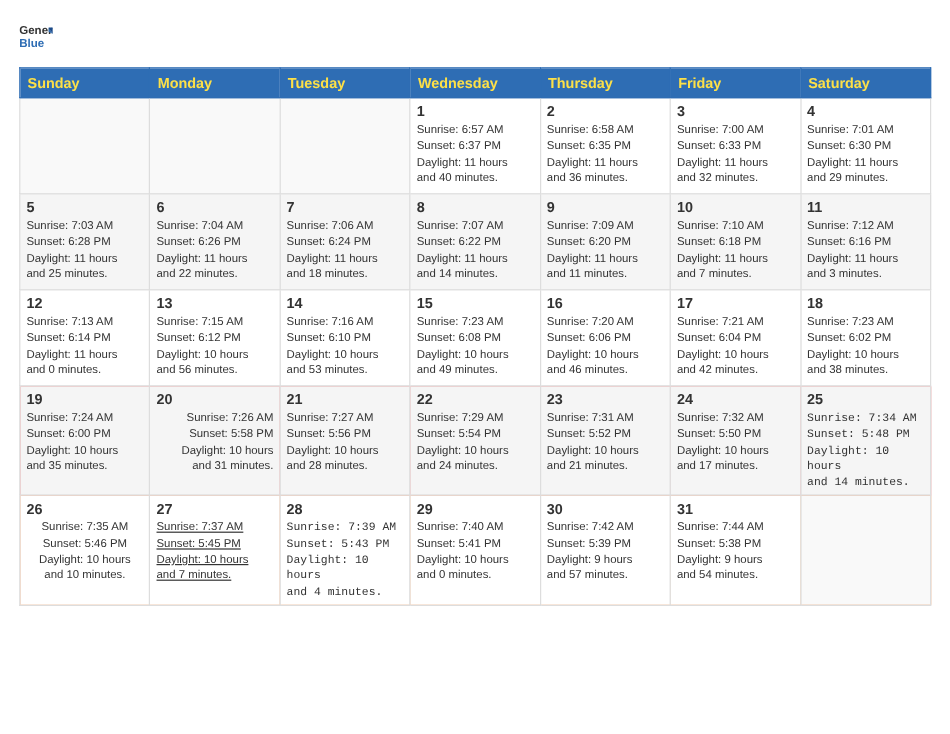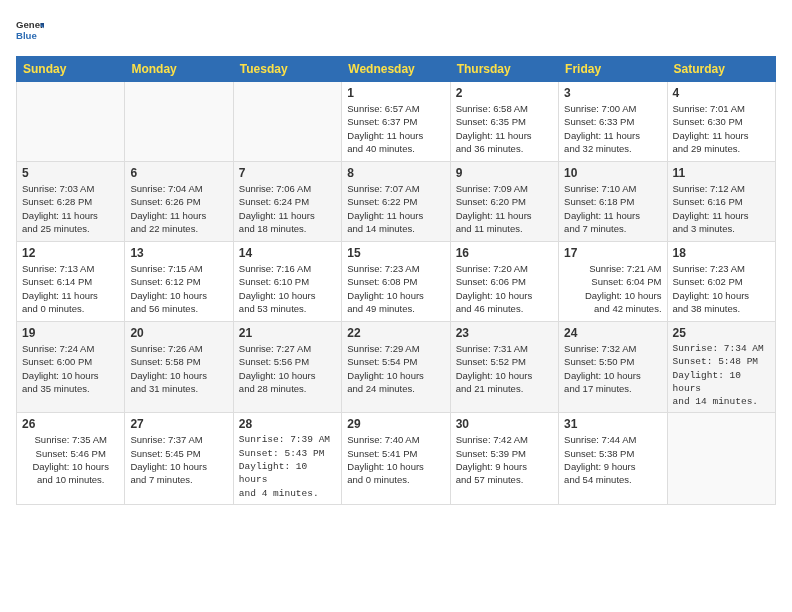--- a/index.html
+++ b/index.html
@@ -230,21 +230,21 @@
         </td>
         <td>
           <span class="day-num">16</span>
           <div class="day-info" style="white-space: pre-line;">Sunrise: 7:20 AM
 Sunset: 6:06 PM
 Daylight: 10 hours
 and 46 minutes.</div>
         </td>
         <td>
           <span class="day-num">17</span>
-          <div class="day-info" style="white-space: pre-line; text-align: right;">Sunrise: 7:21 AM
+          <div class="day-info" style="white-space: pre-line;">Sunrise: 7:21 AM
 Sunset: 6:04 PM
 Daylight: 10 hours
 and 42 minutes.</div>
         </td>
         <td>
           <span class="day-num">18</span>
           <div class="day-info" style="white-space: pre-line;">Sunrise: 7:23 AM
 Sunset: 6:02 PM
 Daylight: 10 hours
 and 38 minutes.</div>
@@ -253,21 +253,21 @@
       <tr style="background: #ef4444;">
         <td>
           <span class="day-num">19</span>
           <div class="day-info" style="white-space: pre-line;">Sunrise: 7:24 AM
 Sunset: 6:00 PM
 Daylight: 10 hours
 and 35 minutes.</div>
         </td>
         <td>
           <span class="day-num">20</span>
-          <div class="day-info" style="white-space: pre-line;">Sunrise: 7:26 AM
+          <div class="day-info" style="white-space: pre-line; text-align: right;">Sunrise: 7:26 AM
 Sunset: 5:58 PM
 Daylight: 10 hours
 and 31 minutes.</div>
         </td>
         <td>
           <span class="day-num">21</span>
           <div class="day-info" style="white-space: pre-line;">Sunrise: 7:27 AM
 Sunset: 5:56 PM
 Daylight: 10 hours
 and 28 minutes.</div>
@@ -304,21 +304,21 @@
       <tr style="background: #f97316;">
         <td>
           <span class="day-num">26</span>
           <div class="day-info" style="white-space: pre-line; text-align: center;">Sunrise: 7:35 AM
 Sunset: 5:46 PM
 Daylight: 10 hours
 and 10 minutes.</div>
         </td>
         <td>
           <span class="day-num">27</span>
-          <div class="day-info" style="white-space: pre-line;">Sunrise: 7:37 AM
+          <div class="day-info" style="white-space: pre-line; text-decoration: underline;">Sunrise: 7:37 AM
 Sunset: 5:45 PM
 Daylight: 10 hours
 and 7 minutes.</div>
         </td>
         <td>
           <span class="day-num">28</span>
           <div class="day-info" style="white-space: pre-line; font-family: Liberation Mono, monospace;">Sunrise: 7:39 AM
 Sunset: 5:43 PM
 Daylight: 10 hours
 and 4 minutes.</div>

